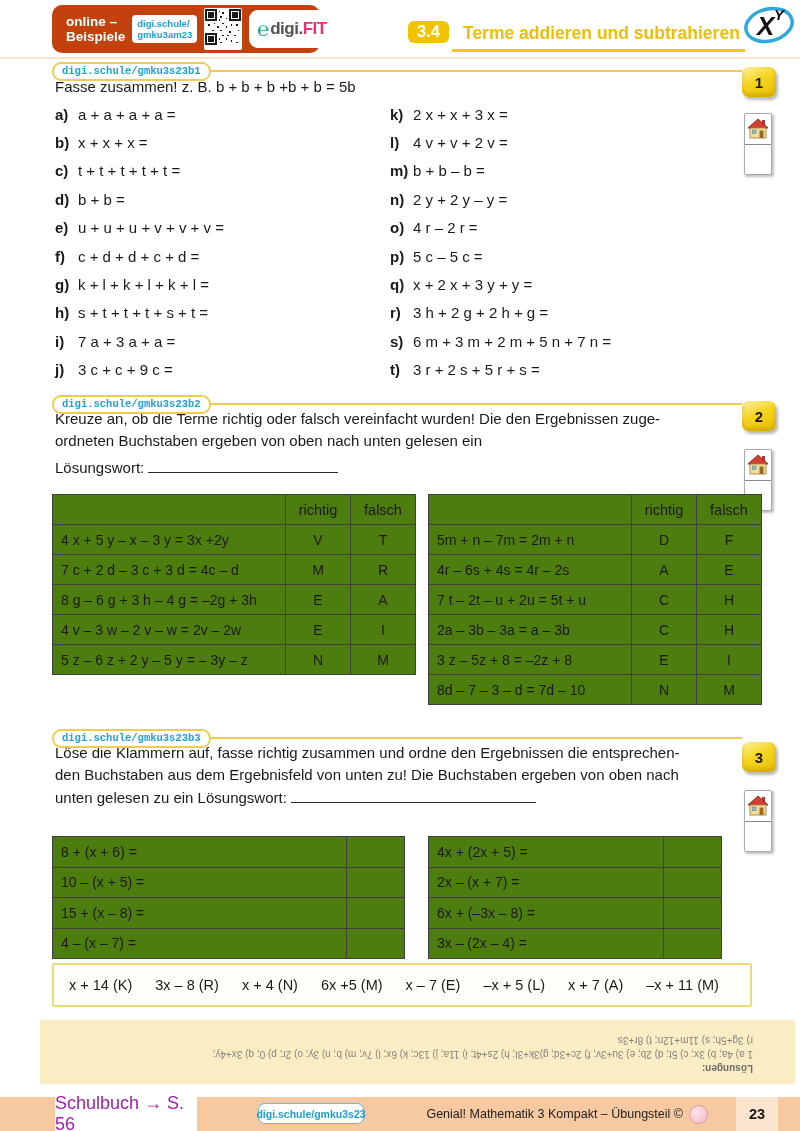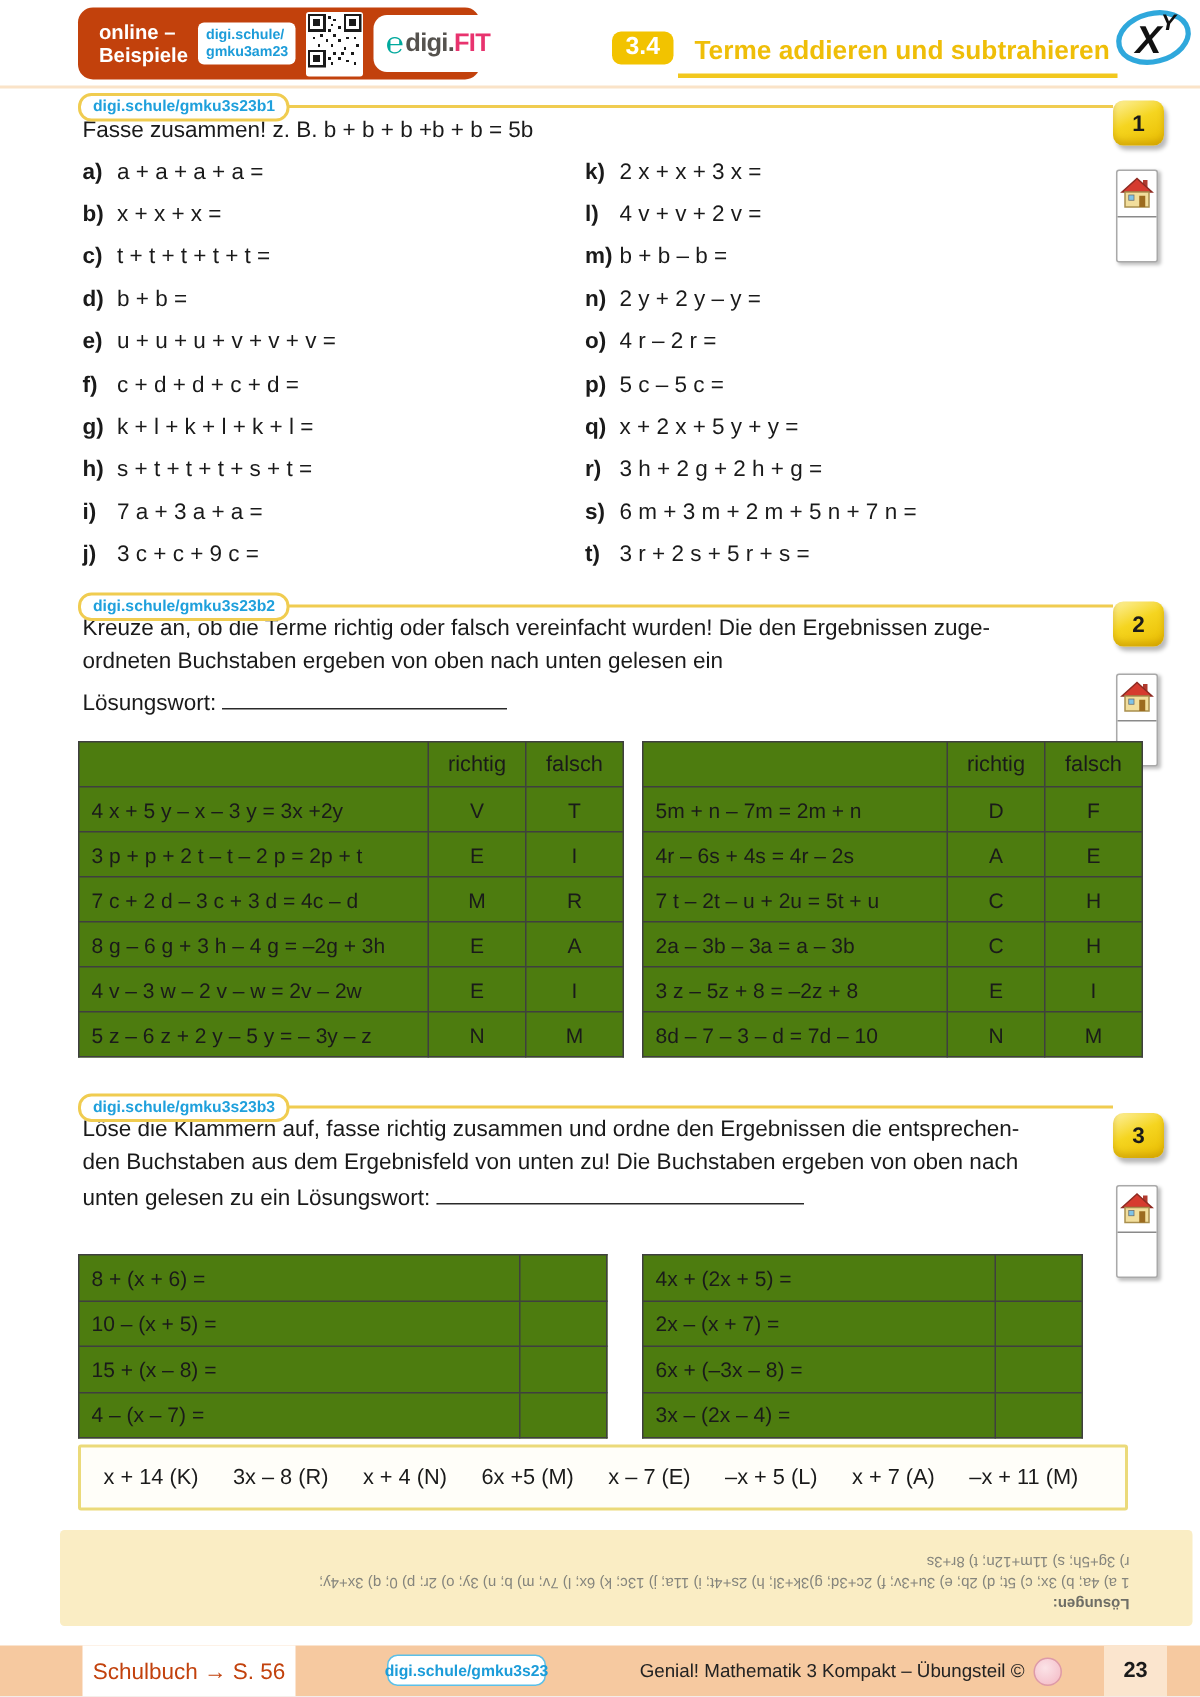--- a/index.html
+++ b/index.html
@@ -35,21 +35,21 @@
     border-radius:6px; padding:1px 9px 2px 9px;
   }
   .sec-title { color:#EFBE08; font-weight:bold; font-size:17.5px; }
   .title-rule   { background:#F2C81E; height:2.5px; }
   .header-rule  { background:#FAE3C8; height:2px; }
 
   
   .tagbox {
     background:#fff; border:2px solid #F0CC50; border-radius:9px;
     color:#1FA0DC; font-weight:bold; font-size:10.5px; line-height:13px;
-    padding:1px 8px; z-index:2;
+    padding:1px 8px; z-index:2;font-family:Liberation Mono, monospace;
   }
   .tagline { border-top:2px solid #F0CC50; height:0; z-index:1; }
   .badge {
     width:34px; height:30px; border-radius:7px;
     background:linear-gradient(155deg,#FDF1A0 0%,#F5D520 45%,#E9BC00 100%);
     box-shadow:2px 3px 3px rgba(0,0,0,.28), inset 0 -3px 4px rgba(185,135,0,.45);
     display:flex; align-items:center; justify-content:center;
     font-weight:bold; font-size:15px; color:#1a1a1a;
   }
   .housecard {
@@ -85,21 +85,21 @@
     display:flex; align-items:center; gap:23px; padding:0 15px; font-size:14.5px;
   }
   .solutions {
     background:#FAEDC4; border-radius:3px; transform:rotate(180deg);
     padding:9px 35px 7px 42px; color:#85857D; font-size:10px; line-height:14px;
     white-space:nowrap;
   }
   .solutions .stitle { font-weight:bold; color:#6E6E66; }
   .footer { background:#F6C9A0; }
   .foot-white { background:#fff; display:flex; align-items:center; justify-content:center;
-    font-size:15px; color:#c2410c; }
+    font-size:18px; color:#a21caf; }
   .foot-link {
     background:#fff; border:1.5px solid #5BC0E8; border-radius:7px;
     color:#1C9CD9; font-weight:bold; font-size:10.5px;
     display:flex; align-items:center; justify-content:center;
   }
   .foot-credit { font-size:12.5px; color:#222; display:flex; align-items:center; gap:6px; }
   .stamp { width:19px; height:19px; border-radius:50%;
     background:radial-gradient(circle at 40% 35%, #FBE3E7, #F3B8C4);
     border:1px solid #DE9AA8; }
   .foot-page { background:#FBE5CE; display:flex; align-items:center; justify-content:center;
@@ -265,21 +265,21 @@
     <div class="exrow">
         <span class="exlabel">o)</span>
         <span>4 r – 2 r =</span>
       </div>
     <div class="exrow">
         <span class="exlabel">p)</span>
         <span>5 c – 5 c =</span>
       </div>
     <div class="exrow">
         <span class="exlabel">q)</span>
-        <span>x + 2 x + 5 y + y =</span>
+        <span>x + 2 x + 3 y + y =</span>
       </div>
     <div class="exrow">
         <span class="exlabel">r)</span>
         <span>3 h + 2 g + 2 h + g =</span>
       </div>
     <div class="exrow">
         <span class="exlabel">s)</span>
         <span>6 m + 3 m + 2 m + 5 n + 7 n =</span>
       </div>
     <div class="exrow">
@@ -321,25 +321,20 @@
       <th></th>
       <th>richtig</th>
       <th>falsch</th>
     </tr>
     <tr>
           <td class="expr">4 x + 5 y – x – 3 y = 3x +2y</td>
           <td class="letter">V</td>
           <td class="letter">T</td>
         </tr>
     <tr>
-          <td class="expr">3 p + p + 2 t – t – 2 p = 2p + t</td>
-          <td class="letter">E</td>
-          <td class="letter">I</td>
-        </tr>
-    <tr>
           <td class="expr">7 c + 2 d – 3 c + 3 d = 4c – d</td>
           <td class="letter">M</td>
           <td class="letter">R</td>
         </tr>
     <tr>
           <td class="expr">8 g – 6 g + 3 h – 4 g = –2g + 3h</td>
           <td class="letter">E</td>
           <td class="letter">A</td>
         </tr>
     <tr>

